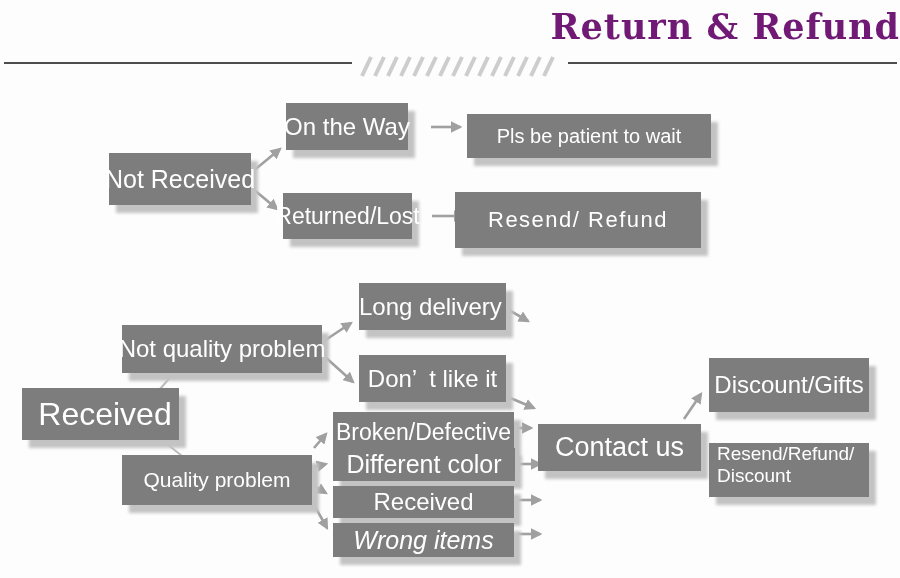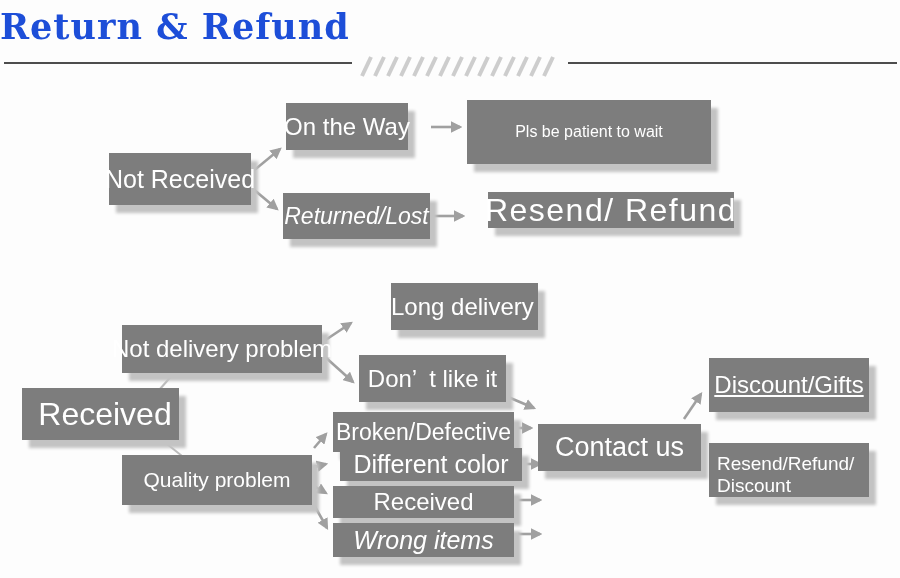--- a/index.html
+++ b/index.html
@@ -6,54 +6,54 @@
   body{background:#ffffff;}
   .canvas{
     position:relative;
     width:900px;height:578px;
     background:#fdfdfd;
     overflow:hidden;
     font-family:"Liberation Sans", sans-serif;
   }
   .page-title{
     position:absolute;left:0;top:6px;width:900px;
-    text-align:left;
+    text-align:right;
     font-family:"DejaVu Serif", serif;
     font-weight:bold;
     font-size:35px;
     letter-spacing:1px;
-    color:#1d4ed8;
+    color:#701a75;
   }
   .arrow-layer{position:absolute;left:0;top:0;}
   .node{
     position:absolute;
     background:#7d7d7d;
     color:#ffffff;
     display:flex;align-items:center;justify-content:center;
     box-shadow:7px 8px 3px #c3c3c3;
     white-space:nowrap;
   }
   .n-not-received   {left:109px;top:153px;width:142px;height:52px;font-size:25px;}
   .n-on-the-way     {left:286px;top:103px;width:122px;height:47px;font-size:24px;}
-  .n-pls-wait       {left:467px;top:100px;width:244px;height:64px;font-size:16px;}
-  .n-returned-lost  {left:283px;top:193px;width:147px;height:46px;font-size:23px;font-style:italic;}
-  .n-resend-refund  {left:488px;top:192px;width:246px;height:36px;font-size:32px;letter-spacing:1.5px;}
+  .n-pls-wait       {left:467px;top:114px;width:244px;height:44px;font-size:20px;}
+  .n-returned-lost  {left:283px;top:193px;width:129px;height:46px;font-size:23px;}
+  .n-resend-refund  {left:455px;top:192px;width:246px;height:56px;font-size:22px;letter-spacing:1.5px;}
   .n-received       {left:22px; top:388px;width:148px;height:52px;font-size:32px;padding-left:9px;}
   .n-not-quality    {left:122px;top:325px;width:200px;height:48px;font-size:24px;}
   .n-quality        {left:122px;top:455px;width:190px;height:50px;font-size:21px;}
-  .n-long-delivery  {left:359px;top:283px;width:147px;height:47px;font-size:24px;justify-content:flex-start;margin-left:32px;}
+  .n-long-delivery  {left:359px;top:283px;width:147px;height:47px;font-size:24px;justify-content:flex-start;}
   .n-dont-like      {left:359px;top:355px;width:147px;height:47px;font-size:24px;}
   .n-broken         {left:333px;top:412px;width:181px;height:40px;font-size:23px;}
-  .n-different-color{left:333px;top:448px;width:182px;height:33px;font-size:25px;margin-left:7px;}
+  .n-different-color{left:333px;top:448px;width:182px;height:33px;font-size:25px;}
   .n-shortage       {left:333px;top:486px;width:181px;height:32px;font-size:24px;}
   .n-wrong-items    {left:333px;top:523px;width:181px;height:34px;font-size:25px;font-style:italic;}
   .n-contact-us     {left:538px;top:424px;width:163px;height:47px;font-size:27px;}
-  .n-discount-gifts {left:709px;top:358px;width:160px;height:54px;font-size:24px;text-decoration:underline;}
+  .n-discount-gifts {left:709px;top:358px;width:160px;height:54px;font-size:24px;}
   .n-resend-discount{left:709px;top:443px;width:160px;height:54px;font-size:19px;
-                     flex-direction:column;align-items:flex-start;justify-content:flex-end;
+                     flex-direction:column;align-items:flex-start;justify-content:flex-start;
                      padding-left:8px;width:152px;line-height:1.15;}
 </style>
 </head>
 <body>
 
 <div class="canvas">
 
   <div class="page-title">Return &amp; Refund</div>
 
   <svg class="arrow-layer" width="900" height="578" viewBox="0 0 900 578">
@@ -113,21 +113,21 @@
     </g>
   </svg>
 
   <div class="node n-not-received">Not Received</div>
   <div class="node n-on-the-way">On the Way</div>
   <div class="node n-pls-wait">Pls be patient to wait</div>
   <div class="node n-returned-lost">Returned/Lost</div>
   <div class="node n-resend-refund">Resend/ Refund</div>
 
   <div class="node n-received">Received</div>
-  <div class="node n-not-quality">Not delivery problem</div>
+  <div class="node n-not-quality">Not quality problem</div>
   <div class="node n-quality">Quality problem</div>
   <div class="node n-long-delivery">Long delivery</div>
   <div class="node n-dont-like">Don’ t like it</div>
   <div class="node n-broken">Broken/Defective</div>
   <div class="node n-different-color">Different color</div>
   <div class="node n-shortage">Received</div>
   <div class="node n-wrong-items">Wrong items</div>
   <div class="node n-contact-us">Contact us</div>
   <div class="node n-discount-gifts">Discount/Gifts</div>
   <div class="node n-resend-discount">

